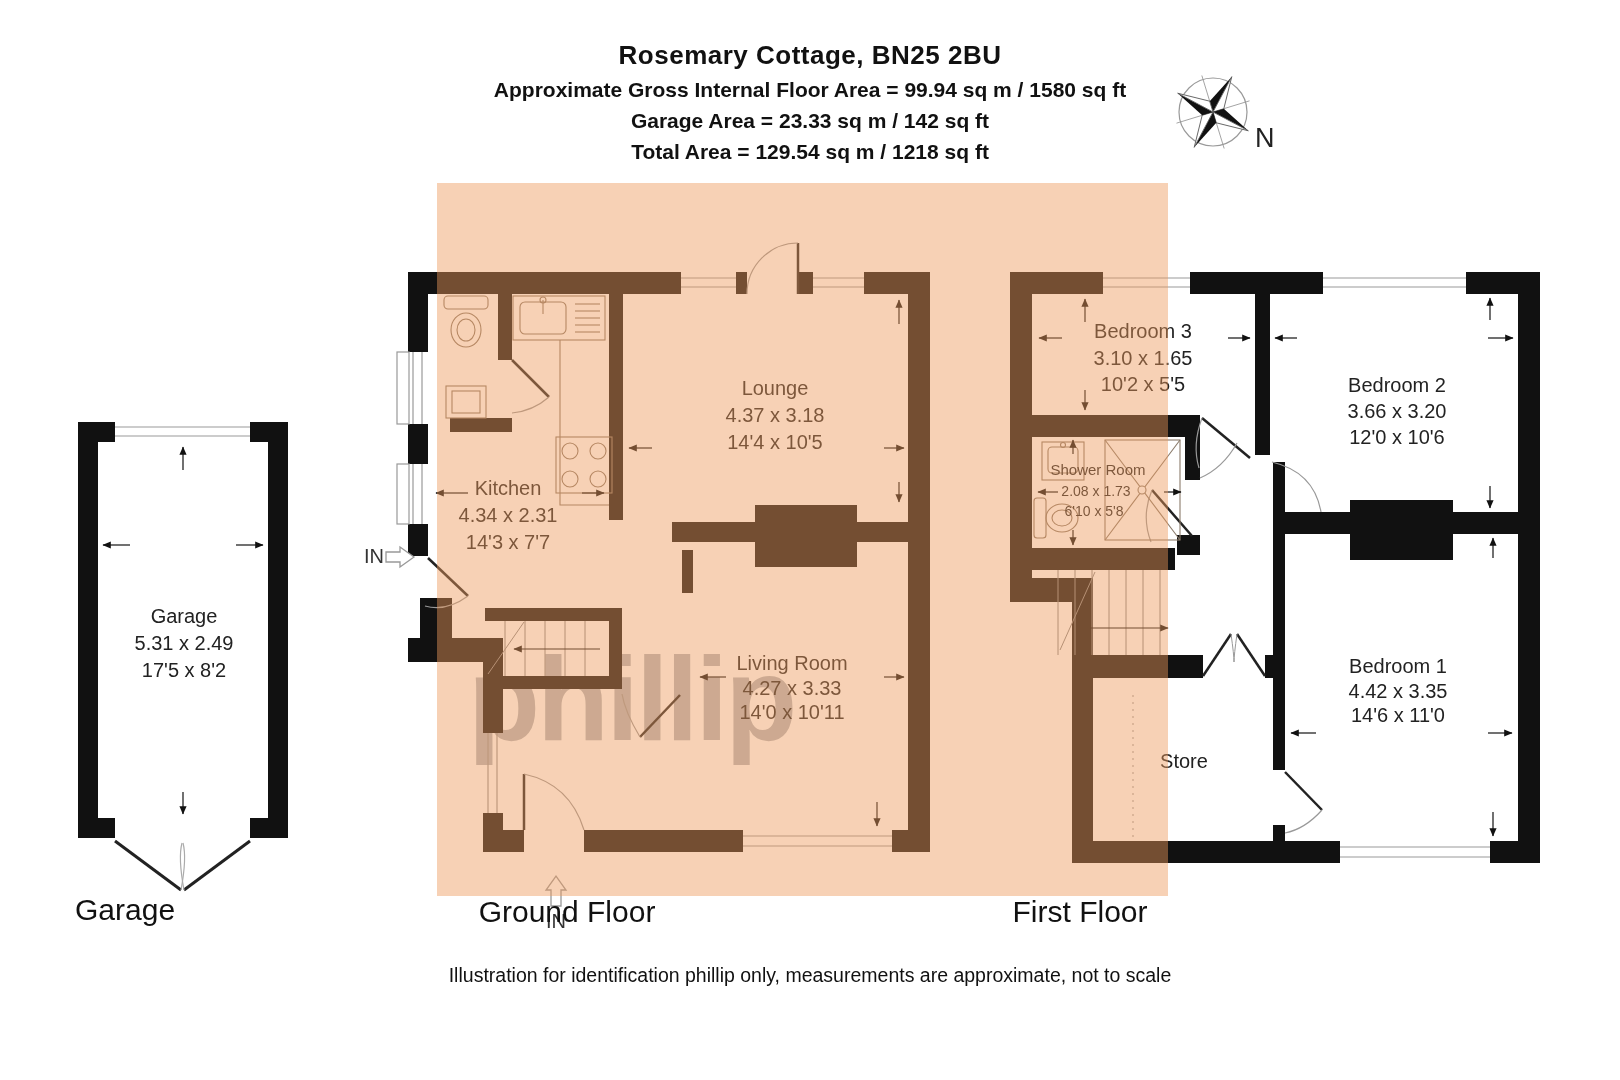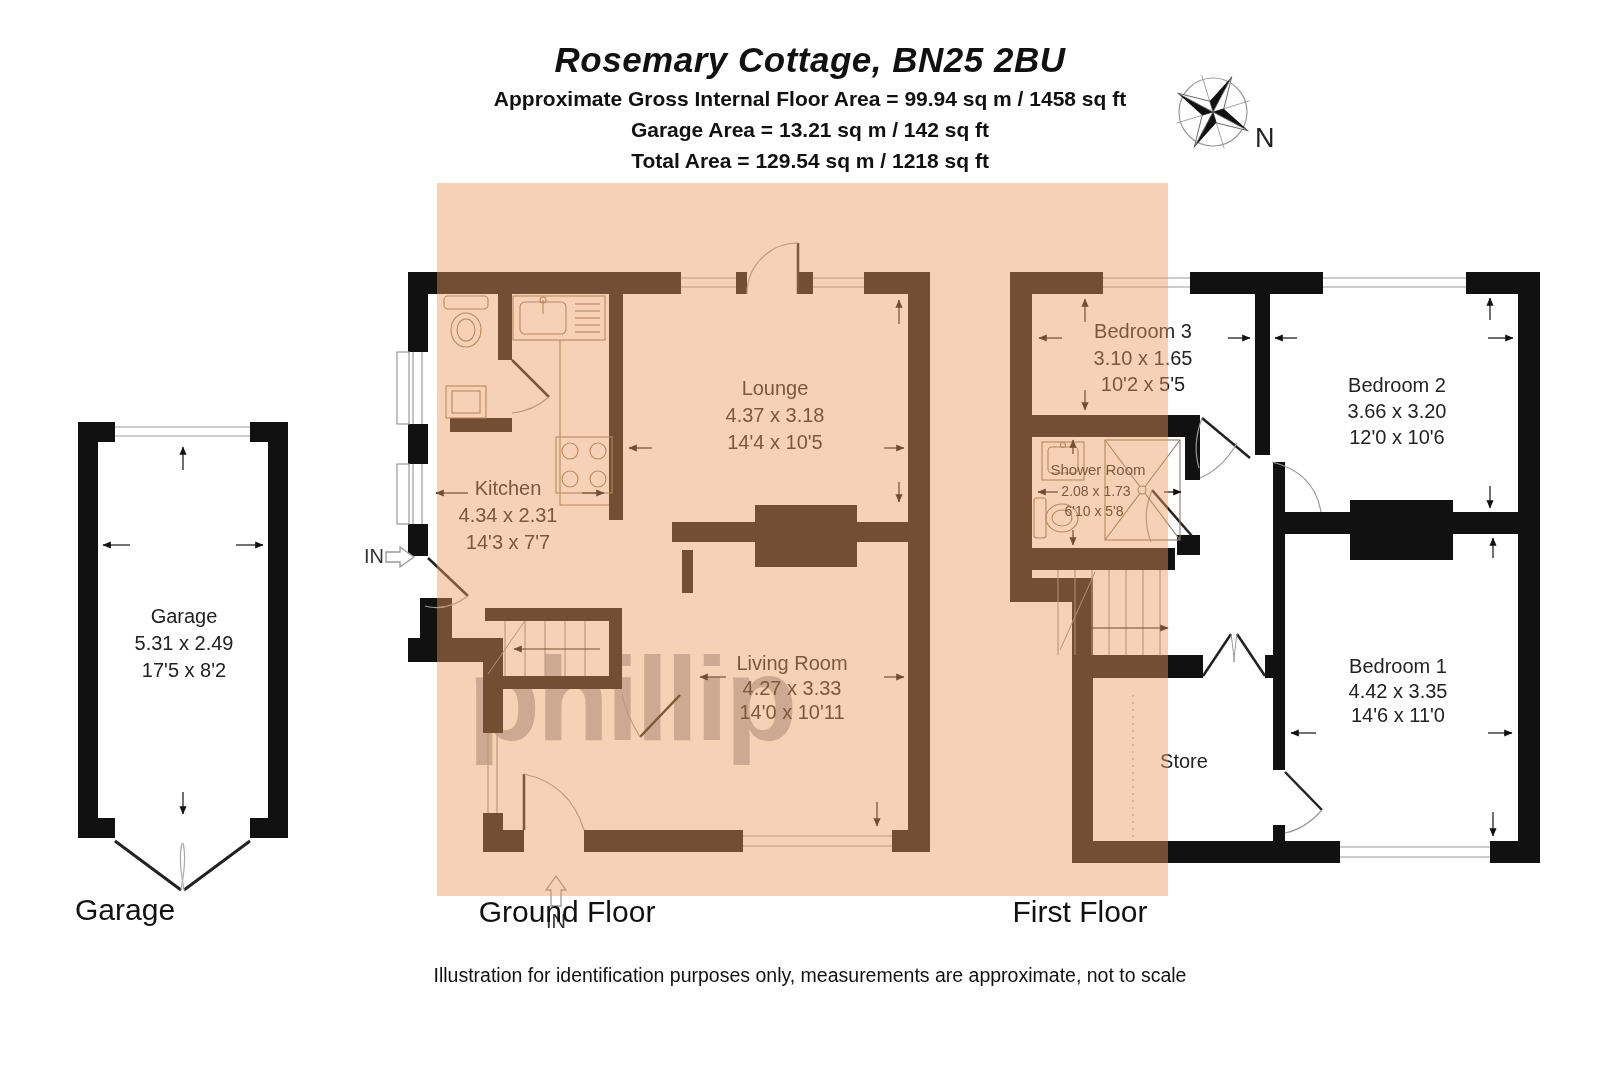--- a/index.html
+++ b/index.html
@@ -1,19 +1,19 @@
 <!DOCTYPE html>
 <html><head>
 <meta charset="utf-8">
 <style>
   html,body{margin:0;padding:0;background:#fff;}
   .page{position:relative;width:1620px;height:1080px;background:#ffffff;overflow:hidden;
         font-family:"Liberation Sans", sans-serif;color:#1a1a1a;}
   .header{position:absolute;left:0;top:40px;width:1620px;text-align:center;z-index:4;}
-  .header .title{font-size:35px;font-weight:bold;letter-spacing:0.5px;color:#111;font-style:italic;}
+  .header .title{font-size:26px;font-weight:bold;letter-spacing:0.5px;color:#111;}
   .header .subline{font-size:21px;font-weight:bold;color:#111;margin-top:7px;}
   .watermark{position:absolute;z-index:1;white-space:nowrap;pointer-events:none;}
   .wm-name{left:468px;top:640px;font-size:118px;font-weight:bold;letter-spacing:-3px;line-height:1;}
   .wm-name .gray{color:#aab0b6;opacity:.9;}
   .wm-name .white{color:#ffffff;opacity:.95;}
   .wm-tag{left:795px;top:718px;font-size:60px;font-weight:bold;letter-spacing:4px;color:#ffffff;opacity:.95;line-height:1;}
   .plan-svg{position:absolute;left:0;top:0;z-index:2;}
   .overlay{position:absolute;left:437px;top:183px;width:731px;height:713px;
            background:rgba(238,152,90,0.45);z-index:3;pointer-events:none;}
   .floor-label{position:absolute;z-index:4;font-size:30px;color:#111;white-space:nowrap;}
@@ -28,22 +28,22 @@
   .small-dim{font-size:14px;}
   .in-text{font-size:20px;fill:#333;}
 </style>
 </head>
 <body>
 
 <div class="page">
 
   <div class="header">
     <div class="title">Rosemary Cottage, BN25 2BU</div>
-    <div class="subline">Approximate Gross Internal Floor Area = 99.94 sq m / 1458 sq ft</div>
-    <div class="subline">Garage Area = 13.21 sq m / 142 sq ft</div>
+    <div class="subline">Approximate Gross Internal Floor Area = 99.94 sq m / 1580 sq ft</div>
+    <div class="subline">Garage Area = 23.33 sq m / 142 sq ft</div>
     <div class="subline">Total Area = 129.54 sq m / 1218 sq ft</div>
   </div>
 
   <div class="watermark wm-name"><span class="gray">phillip</span><span class="white">mann</span></div>
   <div class="watermark wm-tag">we do more</div>
 
   <svg class="plan-svg" width="1620" height="1080" viewBox="0 0 1620 1080">
     <defs>
       <marker id="ah" markerWidth="9" markerHeight="8" refX="6.5" refY="3" orient="auto">
         <path d="M0,0L7,3L0,6Z" fill="#111"></path>
@@ -309,15 +309,15 @@
       </g>
     </g>
   </svg>
 
   <div class="overlay"></div>
 
   <div class="floor-label fl-garage">Garage</div>
   <div class="floor-label fl-ground">Ground Floor</div>
   <div class="floor-label fl-first">First Floor</div>
 
-  <div class="disclaimer">Illustration for identification purposes only, measurements are approximate, not to scale</div>
+  <div class="disclaimer">Illustration for identification phillip only, measurements are approximate, not to scale</div>
 
 </div>
 
 </body></html>

